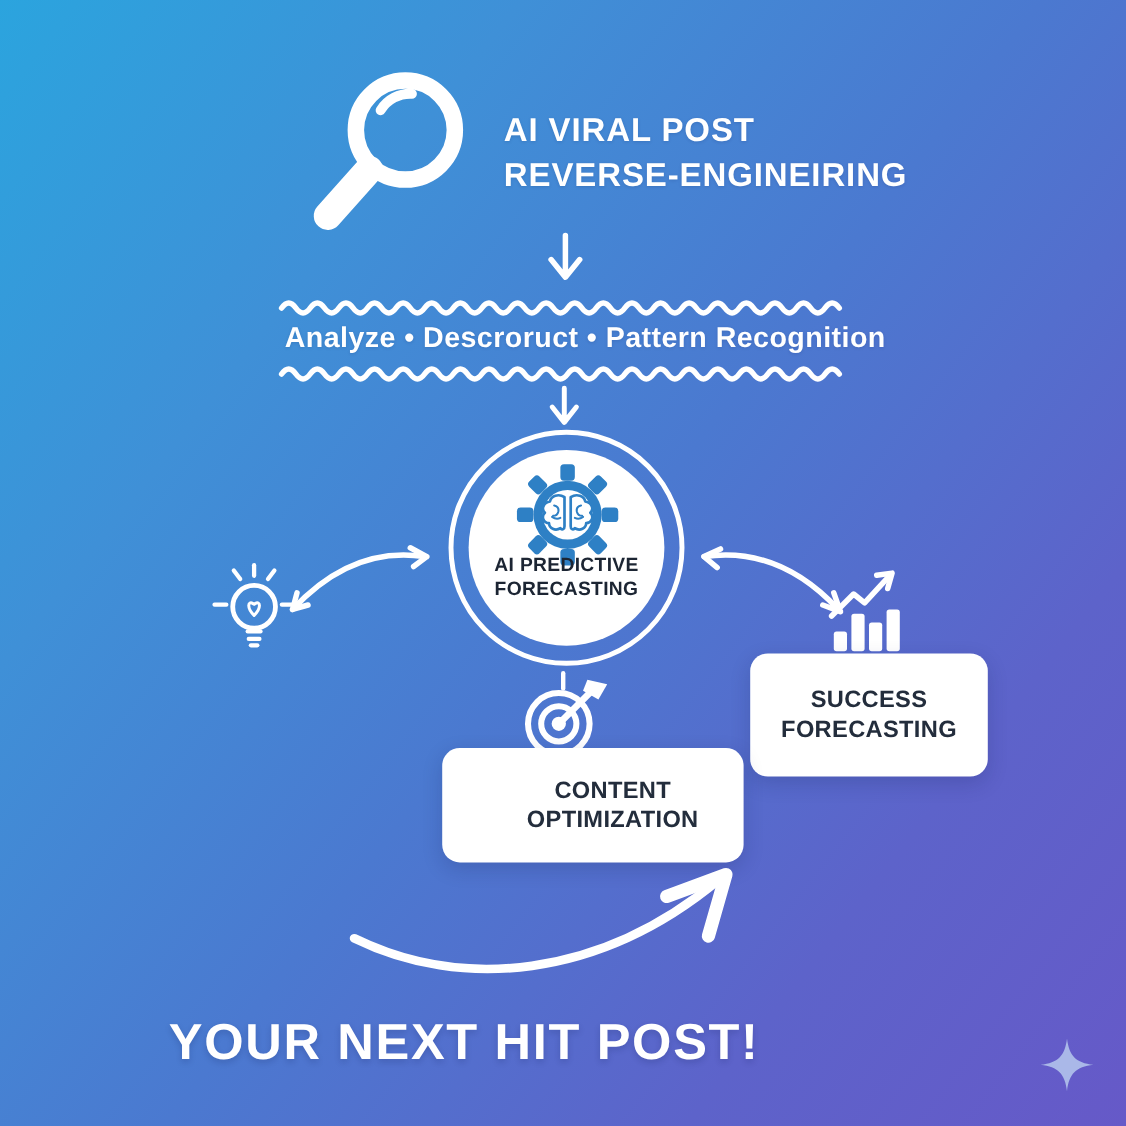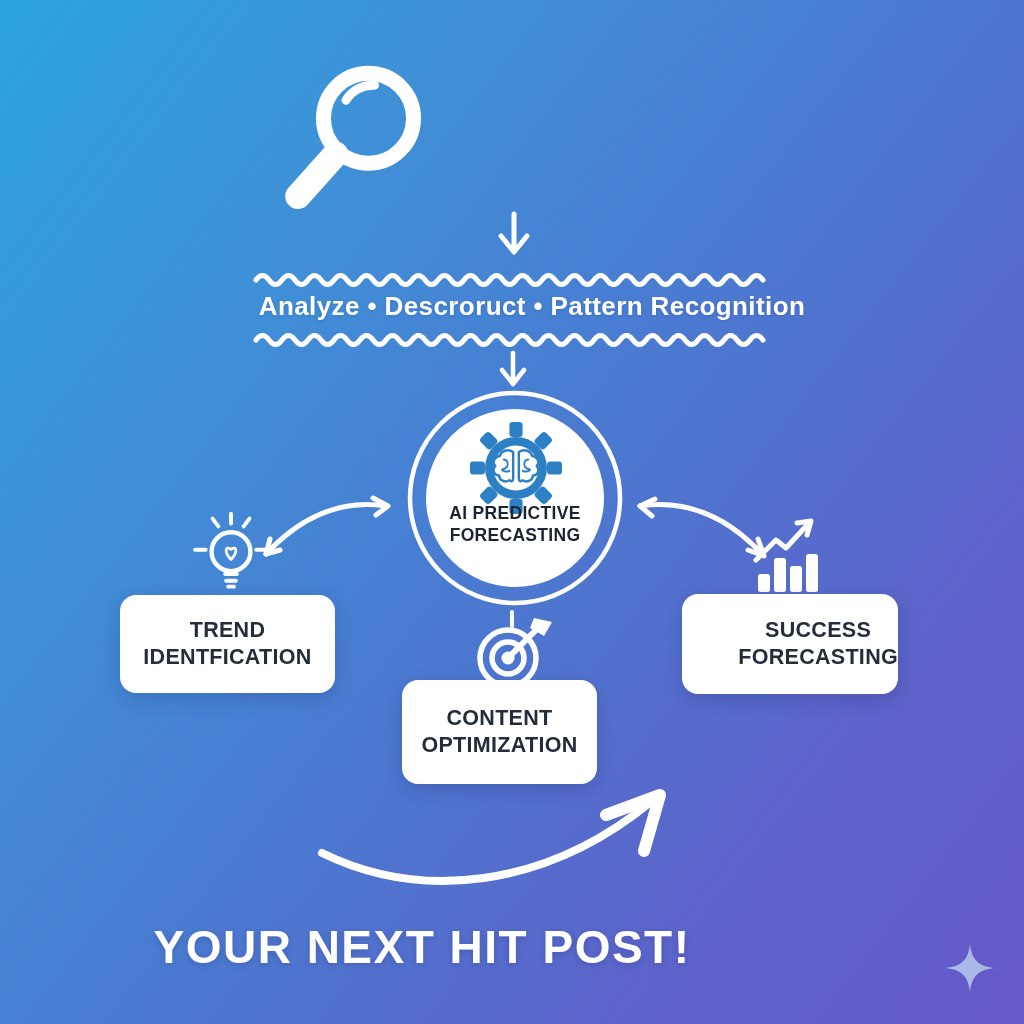--- a/index.html
+++ b/index.html
@@ -33,22 +33,22 @@
   .node-box{
     background:#ffffff;border-radius:16px;
     box-shadow:0 6px 18px rgba(15,25,80,.18);
     display:flex;align-items:center;justify-content:center;text-align:center;
   }
   .node-label{
     font-size:21.5px;font-weight:bold;line-height:27px;letter-spacing:.3px;
     color:#232d3c;
   }
   .box-trend{left:120px;top:595px;width:215px;height:98px;}
-  .box-content{left:402px;top:680px;width:195px;height:104px;}
-  .box-success{left:682px;top:594px;width:216px;height:100px;justify-content:flex-end;}
+  .box-content{left:402px;top:680px;width:238px;height:104px;padding-left:36px;}
+  .box-success{left:682px;top:594px;width:216px;height:112px;}
   .footer-text{
     left:0;top:920px;width:844px;text-align:center;
     font-size:46px;font-weight:bold;letter-spacing:1.5px;
     text-shadow:0 2px 6px rgba(10,20,70,.18);
   }
   .connector-line{
     left:510px;top:610px;width:4px;height:18px;background:#ffffff;border-radius:2px;
   }
   svg{display:block;}
 </style>
@@ -56,20 +56,22 @@
 <body>
 
 <div class="canvas">
 
   <svg class="abs" style="left:268px;top:58px;" width="165" height="158" viewBox="0 0 110 105">
     <circle cx="67" cy="40" r="30" fill="none" stroke="#ffffff" stroke-width="10"></circle>
     <path d="M52 28 A21 21 0 0 1 71 18" fill="none" stroke="#ffffff" stroke-width="6" stroke-linecap="round"></path>
     <path d="M45 64 L20 92" stroke="#ffffff" stroke-width="17" stroke-linecap="round"></path>
   </svg>
 
+  <div class="abs header-title white-txt preline">AI VIRAL POST
+REVERSE-ENGINEIRING</div>
 
   <svg class="abs" style="left:494px;top:210px;" width="40" height="52" viewBox="0 0 40 52">
     <path d="M20 4 V38 M7 26 L20 42 L33 26" fill="none" stroke="#ffffff" stroke-width="5" stroke-linecap="round" stroke-linejoin="round"></path>
   </svg>
 
   <svg class="abs" style="left:252px;top:268px;" width="516" height="20" viewBox="0 0 516 20">
     <path d="M4 12 q6.5 -9 13 0 t13 0 t13 0 t13 0 t13 0 t13 0 t13 0 t13 0 t13 0 t13 0 t13 0 t13 0 t13 0 t13 0 t13 0 t13 0 t13 0 t13 0 t13 0 t13 0 t13 0 t13 0 t13 0 t13 0 t13 0 t13 0 t13 0 t13 0 t13 0 t13 0 t13 0 t13 0 t13 0 t13 0 t13 0 t13 0 t13 0 t13 0 t13 0" fill="none" stroke="#ffffff" stroke-width="5" stroke-linecap="round"></path>
   </svg>
 
   <div class="abs banner-text white-txt">Analyze • Descroruct • Pattern Recognition</div>
@@ -150,24 +152,20 @@
       <rect x="22" y="44" width="12" height="34" rx="2.5"></rect>
       <rect x="38" y="52" width="12" height="26" rx="2.5"></rect>
       <rect x="54" y="40" width="12" height="38" rx="2.5"></rect>
     </g>
     <g fill="none" stroke="#ffffff" stroke-width="5" stroke-linecap="round" stroke-linejoin="round">
       <path d="M4 46 L24 26 L34 34 L57 9"></path>
       <path d="M45 9 L59 7 L55 21"></path>
     </g>
   </svg>
 
-  <div class="abs node-box box-trend">
-    <div class="node-label preline">TREND
-IDENTFICATION</div>
-  </div>
 
   <div class="abs node-box box-success">
     <div class="node-label preline">SUCCESS
 FORECASTING</div>
   </div>
 
   <div class="abs connector-line"></div>
 
   <svg class="abs" style="left:468px;top:612px;" width="92" height="92" viewBox="0 0 92 92">
     <g fill="none" stroke="#ffffff" stroke-width="5.5">

